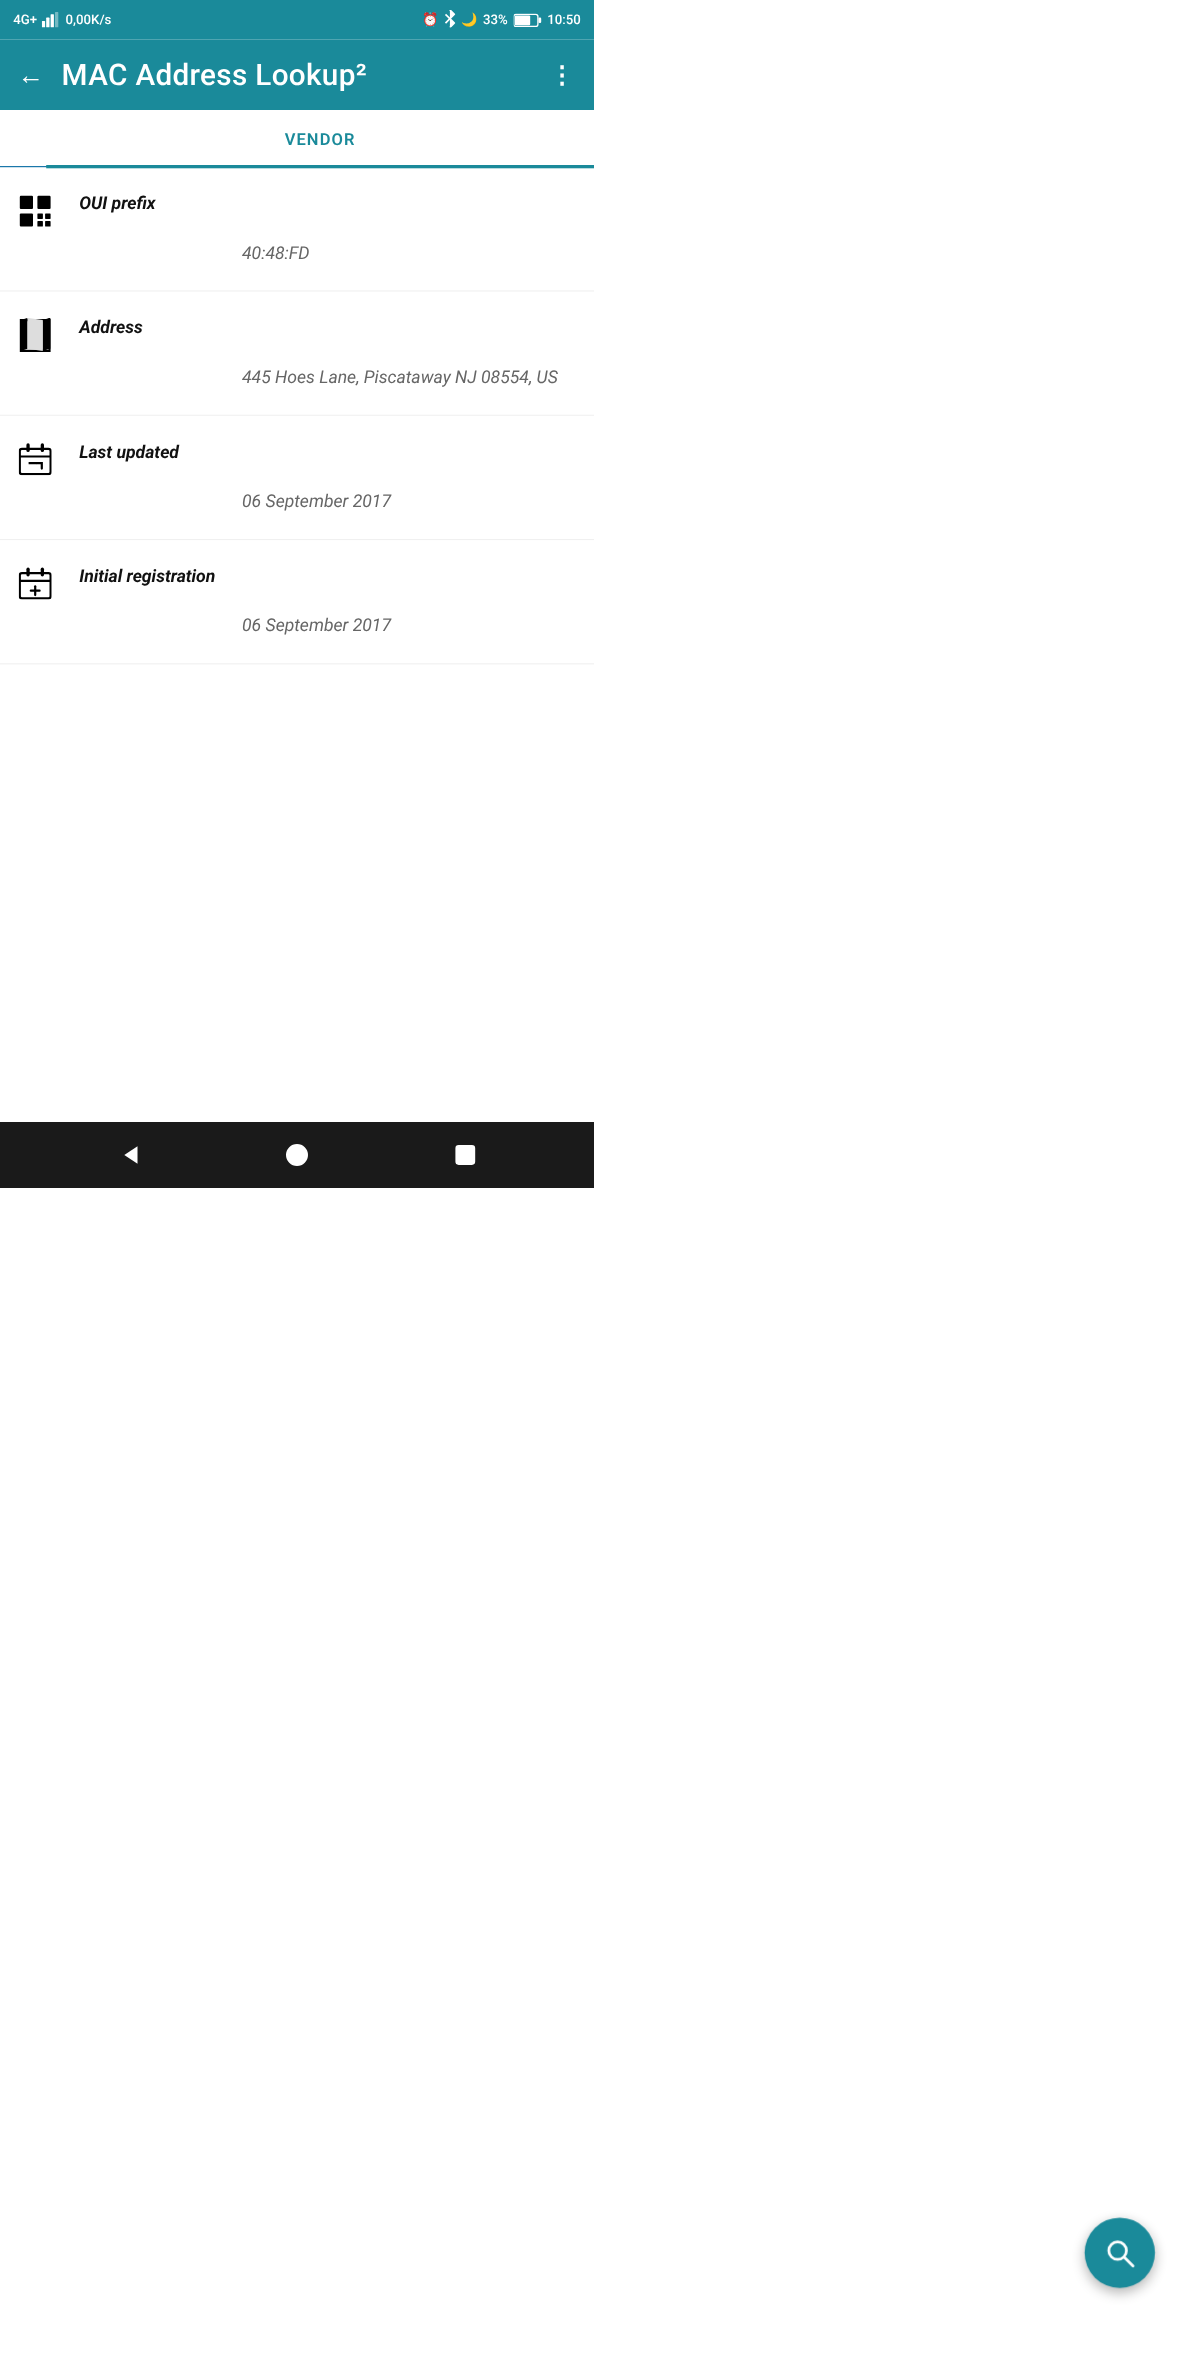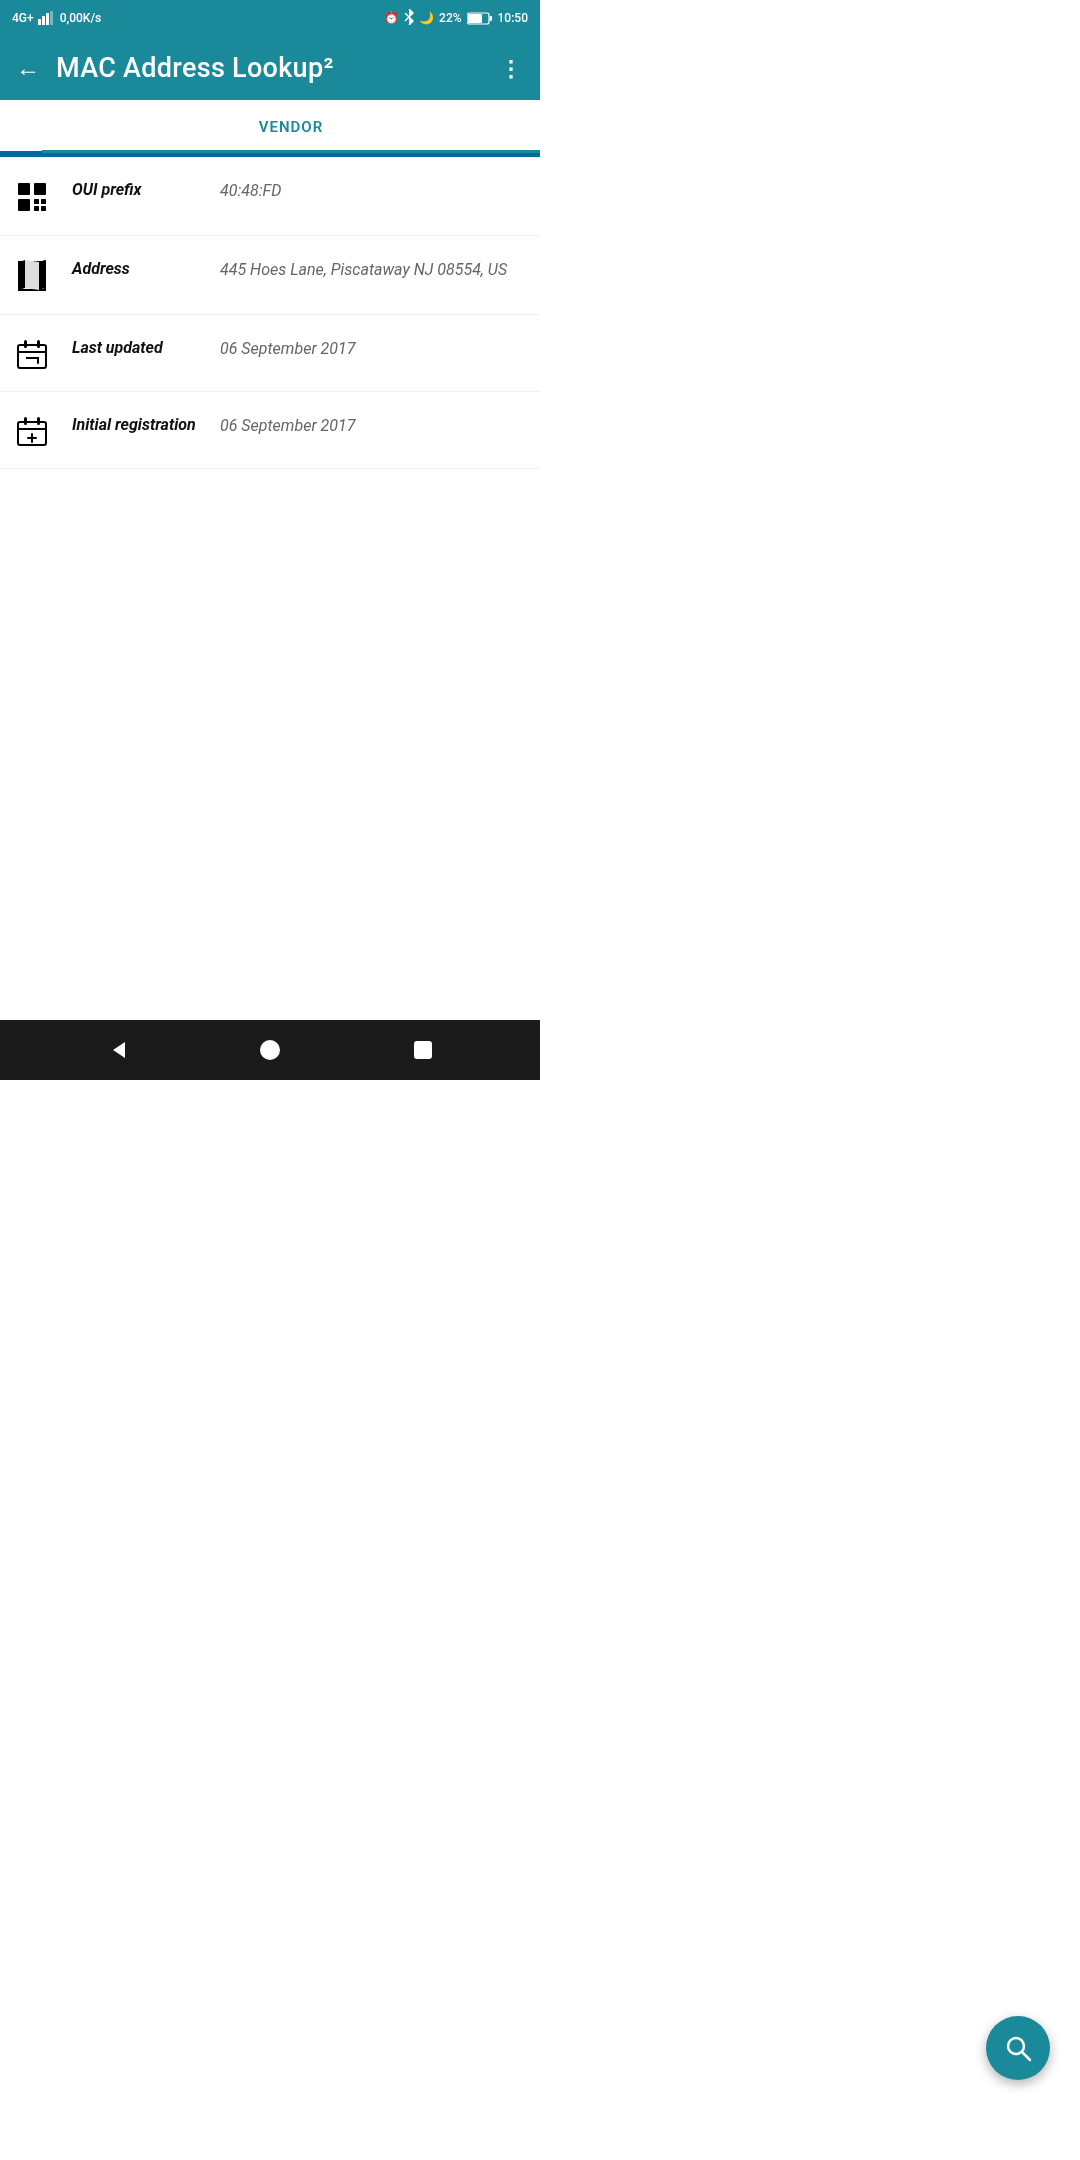--- a/index.html
+++ b/index.html
@@ -62,21 +62,21 @@
     .app-bar-more {
       font-size: 22px;
       cursor: pointer;
       letter-spacing: 2px;
       font-weight: bold;
     }
 
     
     .tabs {
       display: flex;
-      border-bottom: 6px solid #0369a1;
+      border-bottom: 1px solid #0369a1;
       background: #fff;
       padding-left: 42px;
     }
     .tab {
       flex: 1;
       text-align: center;
       padding: 18px 0 14px;
       font-size: 15px;
       font-weight: 600;
       letter-spacing: 1px;
@@ -120,20 +120,21 @@
       color: #111;
       min-width: 130px;
       max-width: 150px;
       line-height: 1.4;
     }
     .info-value {
       font-size: 16px;
       color: #666;
       flex: 1;
       line-height: 1.5;
+      margin-top: 44px;
     }
 
     
     .fab {
       position: fixed;
       bottom: 80px;
       right: 30px;
       width: 64px;
       height: 64px;
       border-radius: 50%;
@@ -189,21 +190,21 @@
     <span>⏰</span>
     <span>
       <svg width="10" height="16" viewBox="0 0 10 16" fill="white">
         <path d="M5 0 L5 16 L9 12 L5 8 L9 4 Z M5 8 L1 12 M5 8 L1 4"></path>
         <polyline points="5,0 9,4 5,8 9,12 5,16" fill="none" stroke="white" stroke-width="1.5"></polyline>
         <line x1="5" y1="8" x2="1" y2="4" stroke="white" stroke-width="1.5"></line>
         <line x1="5" y1="8" x2="1" y2="12" stroke="white" stroke-width="1.5"></line>
       </svg>
     </span>
     <span>🌙</span>
-    <span>22%</span>
+    <span>33%</span>
     <svg width="26" height="13" viewBox="0 0 26 13" fill="white">
       <rect x="0" y="1" width="22" height="11" rx="2" stroke="white" stroke-width="1.2" fill="none"></rect>
       <rect x="22.5" y="4" width="2.5" height="5" rx="1" fill="white"></rect>
       <rect x="1" y="2" width="14" height="9" rx="1" fill="white"></rect>
     </svg>
     <span>10:50</span>
   </div>
 </div>
 
 <div class="app-bar">

